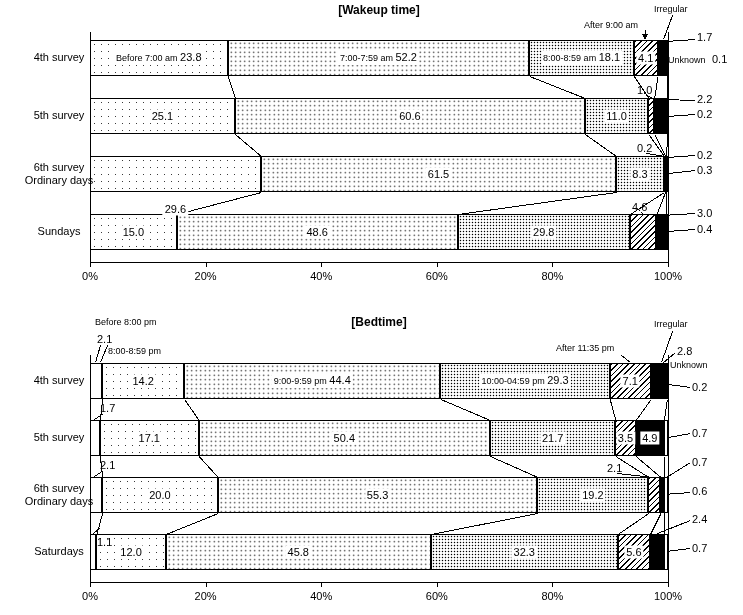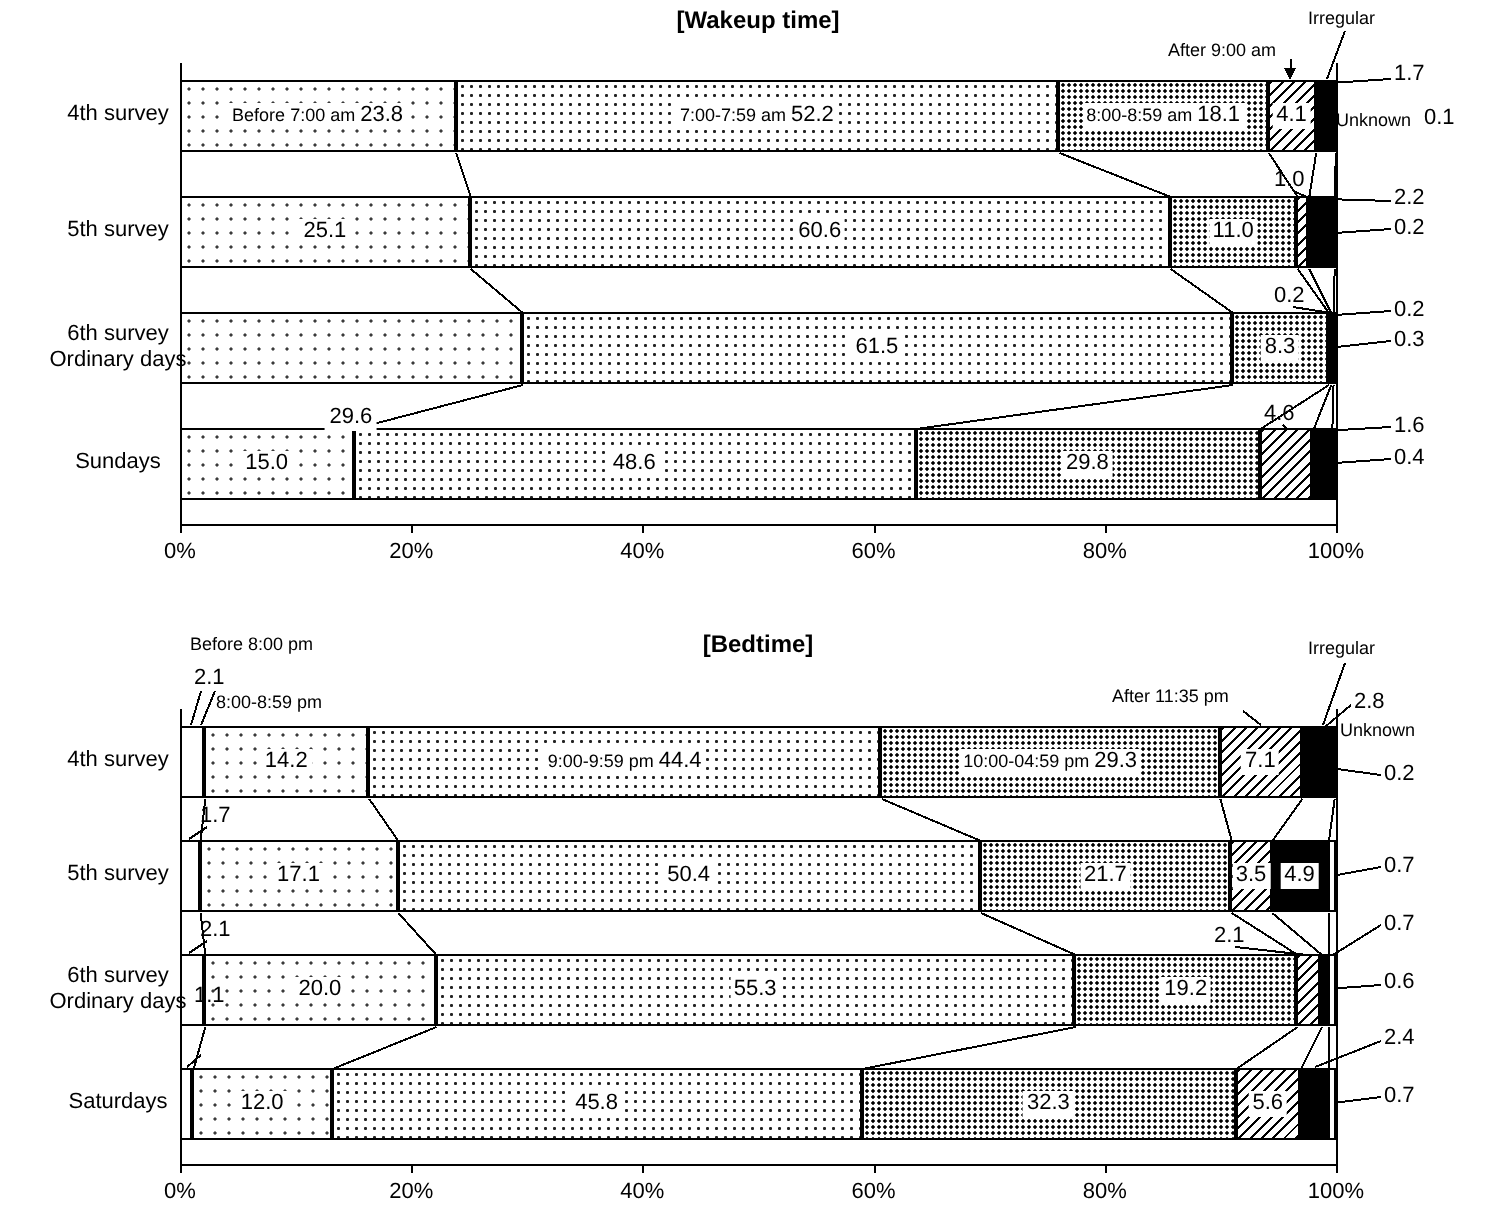--- a/index.html
+++ b/index.html
@@ -240,33 +240,33 @@
       <div class="ann-v" style="left: 697px; top: 31px;">1.7</div>
       <div class="ann-c" style="left: 668px; top: 55px;">Unknown</div>
       <div class="ann-v" style="left: 712px; top: 53px;">0.1</div>
       <div class="ann-v" style="left: 637px; top: 84px;">1.0</div>
       <div class="ann-v" style="left: 697px; top: 93px;">2.2</div>
       <div class="ann-v" style="left: 697px; top: 108px;">0.2</div>
       <div class="ann-v" style="left: 637px; top: 142px;">0.2</div>
       <div class="ann-v" style="left: 697px; top: 149px;">0.2</div>
       <div class="ann-v" style="left: 697px; top: 164px;">0.3</div>
       <div class="ann-v" style="left: 632px; top: 201px;">4.6</div>
-      <div class="ann-v" style="left: 697px; top: 207px;">1.6</div>
+      <div class="ann-v" style="left: 697px; top: 207px;">3.0</div>
       <div class="ann-v" style="left: 697px; top: 223px;">0.4</div>
       <div class="ann-c" style="left: 95px; top: 317px;">Before 8:00 pm</div>
       <div class="ann-v" style="left: 97px; top: 333px;">2.1</div>
       <div class="ann-c" style="left: 108px; top: 346px;">8:00-8:59 pm</div>
       <div class="ann-c" style="left: 556px; top: 343px;">After 11:35 pm</div>
       <div class="ann-c" style="left: 654px; top: 319px;">Irregular</div>
       <div class="ann-v" style="left: 677px; top: 345px;">2.8</div>
       <div class="ann-c" style="left: 670px; top: 360px;">Unknown</div>
       <div class="ann-v" style="left: 692px; top: 381px;">0.2</div>
       <div class="ann-v" style="left: 100px; top: 402px;">1.7</div>
       <div class="ann-v" style="left: 692px; top: 427px;">0.7</div>
       <div class="ann-v" style="left: 100px; top: 459px;">2.1</div>
       <div class="ann-v" style="left: 607px; top: 462px;">2.1</div>
       <div class="ann-v" style="left: 692px; top: 456px;">0.7</div>
       <div class="ann-v" style="left: 692px; top: 485px;">0.6</div>
-      <div class="ann-v" style="left: 97px; top: 492px;">1.1</div>
+      <div class="ann-v" style="left: 97px; top: 536px;">1.1</div>
       <div class="ann-v" style="left: 692px; top: 513px;">2.4</div>
       <div class="ann-v" style="left: 692px; top: 542px;">0.7</div>
     </div>
 </div>
 
 </body></html>

